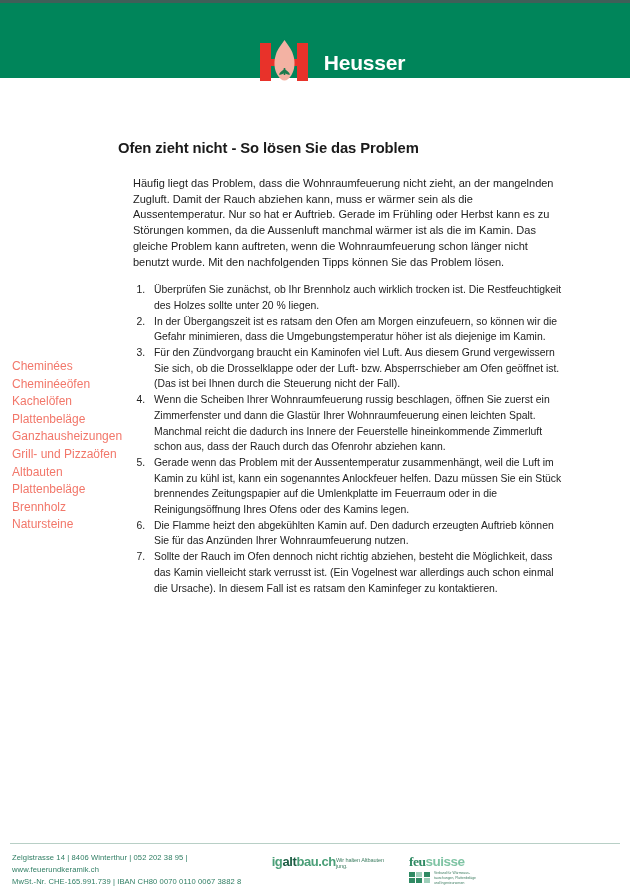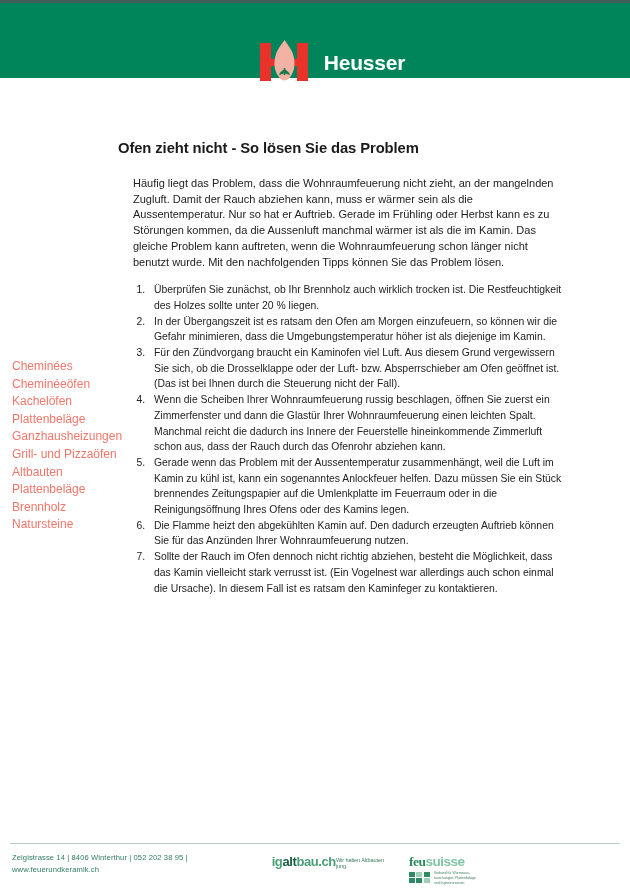--- a/index.html
+++ b/index.html
@@ -238,20 +238,21 @@
     <li>Gerade wenn das Problem mit der Aussentemperatur zusammenhängt, weil die Luft im Kamin zu kühl ist, kann ein sogenanntes Anlockfeuer helfen. Dazu müssen Sie ein Stück brennendes Zeitungspapier auf die Umlenkplatte im Feuerraum oder in die Reinigungsöffnung Ihres Ofens oder des Kamins legen.</li>
     <li>Die Flamme heizt den abgekühlten Kamin auf. Den dadurch erzeugten Auftrieb können Sie für das Anzünden Ihrer Wohnraumfeuerung nutzen.</li>
     <li>Sollte der Rauch im Ofen dennoch nicht richtig abziehen, besteht die Möglichkeit, dass das Kamin vielleicht stark verrusst ist. (Ein Vogelnest war allerdings auch schon einmal die Ursache). In diesem Fall ist es ratsam den Kaminfeger zu kontaktieren.</li>
   </ol>
 </main>
 
 <div id="footer-rule"></div>
 <footer id="footer">
   <div id="footer-contact">
     <div>Zelgistrasse 14 | 8406 Winterthur | 052 202 38 95 | www.feuerundkeramik.ch</div>
+    <div>MwSt.-Nr. CHE-165.991.739 | IBAN CH80 0070 0110 0067 3882 8</div>
   </div>
   <div id="footer-logos">
 
     <div id="igaltbau-logo">
       <div class="igaltbau-main"><span>ig</span><span class="dark">alt</span><span>bau.ch</span></div>
       <div class="igaltbau-tag">Wir halten Altbauten jung.</div>
     </div>
 
     <div id="feusuisse-logo">
       <div class="feusuisse-main"><span class="dark">feu</span><span>suisse</span></div>

